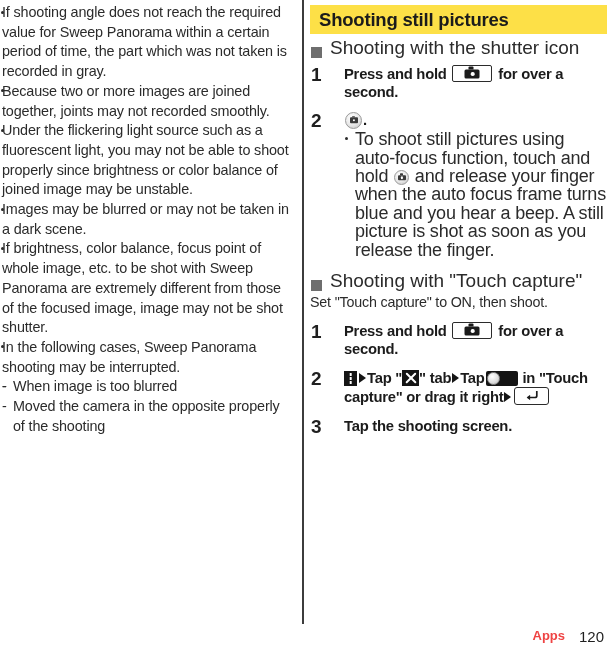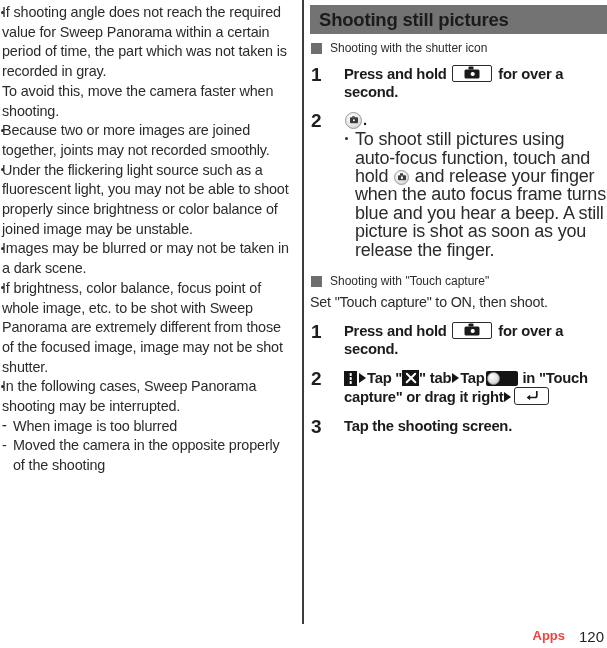--- a/index.html
+++ b/index.html
@@ -94,42 +94,42 @@
     width: 297px;
     height: 648px;
     box-sizing: border-box;
   }
   .section-banner {
     position: absolute;
     left: 0px;
     top: 5px;
     width: 297px;
     height: 29px;
-    background: #737373;
+    background: #fde047;
     display: flex;
     align-items: center;
   }
   .section-banner .banner-text {
     font-size: 18.5px;
     font-weight: bold;
     color: #1b1b1b;
     letter-spacing: -0.2px;
     padding-left: 9px;
   }
   .right-body {
     position: absolute;
     left: 0px;
     top: 38px;
     width: 297px;
   }
 
   .sub-head {
     display: flex;
-    align-items: flex-start;
-    font-size: 12px;
+    align-items: flex-end;
+    font-size: 19px;
     line-height: 20px;
     color: #2b2b2b;
     margin: 0 0 2px 0;
   }
   .sub-head .sqmark {
     width: 11px;
     height: 11px;
     background: #6e6e6e;
     margin: 4.5px 8px 0 1px;
     flex: 0 0 auto;
@@ -402,21 +402,20 @@
 <body>
 
 <div class="page">
 
   <div class="col-left">
     <ul class="bullet-list">
 
       <li class="bullet-item" style="margin-top:3px;">
         <span class="dot"></span>
         <span class="para">If shooting angle does not reach the required value for Sweep Panorama within a certain period of time, the part which was not taken is recorded in gray.</span>
-        <span class="para">To avoid this, move the camera faster when shooting.</span>
       </li>
 
       <li class="bullet-item">
         <span class="dot"></span>
         <span class="para">Because two or more images are joined together, joints may not recorded smoothly.</span>
       </li>
 
       <li class="bullet-item">
         <span class="dot"></span>
         <span class="para">Under the flickering light source such as a fluorescent light, you may not be able to shoot properly since brightness or color balance of joined image may be unstable.</span>

